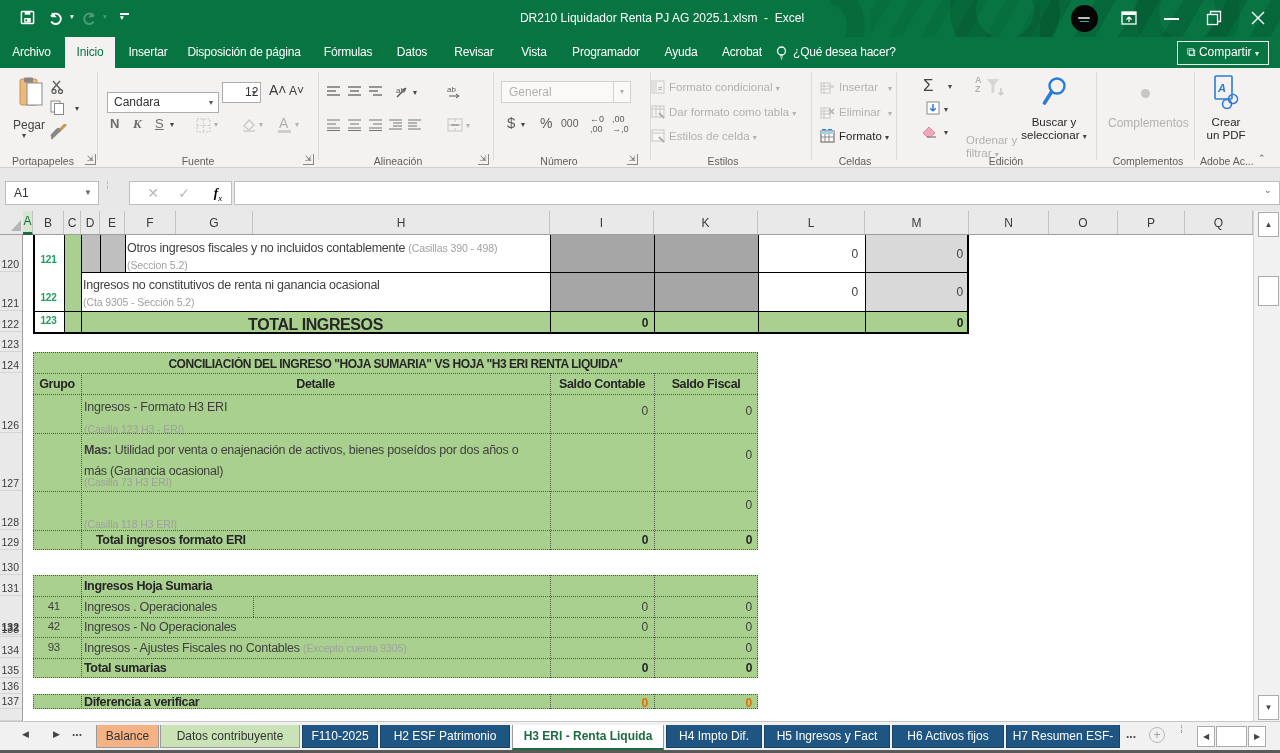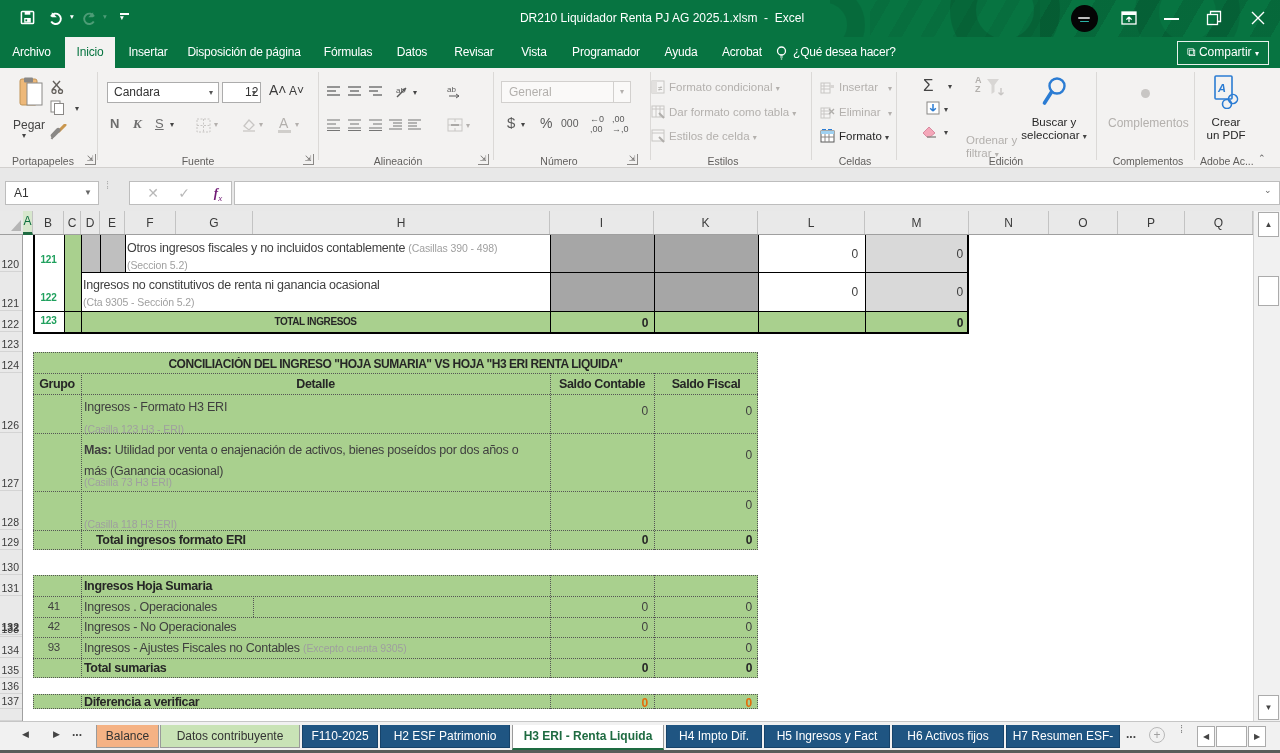--- a/index.html
+++ b/index.html
@@ -152,21 +152,21 @@
   <div class="abs car" style="left:75px;top:36px;">▾</div>
   <svg class="abs" style="left:50px;top:56px" width="17" height="16" viewBox="0 0 17 16">
       <path d="M15 1 L9 7" stroke="#c9964d" stroke-width="3" stroke-linecap="round"></path>
       <path d="M8.2 6.2 L3 11.5" stroke="#8a8886" stroke-width="4.6" stroke-linecap="round"></path>
       <path d="M3.5 12 l-2 3" stroke="#8a8886" stroke-width="2"></path>
     </svg>
   <div class="glabel" style="left:0px;width:86px;">Portapapeles</div>
   <div class="launcher" style="left:85px;">⇲</div>
   <div class="gsep" style="left:97px;"></div>
 
-  <div class="combo" style="left:107px;top:14px;width:112px;height:21px;line-height:19px;padding-left:6px;">Candara<span class="abs" style="right:5px;top:0;font-size:8px;color:#555;">▾</span></div>
+  <div class="combo" style="left:107px;top:24px;width:112px;height:21px;line-height:19px;padding-left:6px;">Candara<span class="abs" style="right:5px;top:0;font-size:8px;color:#555;">▾</span></div>
   <div class="combo" style="left:222px;top:14px;width:39px;height:21px;line-height:19px;padding-left:22px;">12<span class="abs" style="right:4px;top:0;font-size:8px;color:#555;">▾</span></div>
   <div class="rbtxt" style="left:269px;top:14px;font-size:14px;color:#3b3b3b;">A˄</div>
   <div class="rbtxt" style="left:289px;top:16px;font-size:12px;color:#3b3b3b;">A˅</div>
   <div class="rbtxt" style="left:110px;top:48px;font-size:13px;font-weight:bold;color:#6d6d6d;">N</div>
   <div class="rbtxt" style="left:133px;top:48px;font-size:13px;font-style:italic;font-family:'Liberation Serif',serif;font-weight:bold;color:#6d6d6d;">K</div>
   <div class="rbtxt" style="left:155px;top:48px;font-size:13px;text-decoration:underline;color:#6d6d6d;">S</div>
   <div class="abs car" style="left:170px;top:52px;">▾</div>
   <svg class="abs" style="left:196px;top:50px" width="15" height="15" viewBox="0 0 15 15">
       <rect x="1" y="1" width="13" height="13" fill="none" stroke="#c8c6c4" stroke-dasharray="2 1.5"></rect>
       <path d="M1 7.5 h13 M7.5 1 v13" stroke="#c8c6c4" stroke-dasharray="2 1.5"></path>
@@ -320,21 +320,21 @@
   <div class="rbtxt" style="left:1198px;top:48px;width:56px;text-align:center;line-height:13px;color:#262626;">Crear<br>un PDF</div>
   <div class="glabel" style="left:1196px;width:62px;text-align:left;padding-left:4px;">Adobe Ac...</div>
   <div class="abs" style="left:1258px;top:85px;color:#5b5b5b;font-size:9px;">⌃</div>
 </div>
 <div class="abs" id="fbar">
   <div id="namebox">A1<span class="abs" style="right:6px;top:0px;font-size:8px;color:#666;">▼</span></div>
   <div class="abs" style="left:106px;top:14px;color:#b0b0b0;font-size:11px;letter-spacing:0;line-height:7px;">⁞</div>
   <div id="fxbox"></div>
   <div class="abs" style="left:141px;top:13px;width:24px;height:24px;color:#b8b8b8;font-size:14px;text-align:center;line-height:24px;">✕</div>
   <div class="abs" style="left:172px;top:13px;width:24px;height:24px;color:#b8b8b8;font-size:14px;text-align:center;line-height:24px;">✓</div>
-  <div class="abs" style="left:206px;top:13px;width:24px;height:24px;color:#701a75;font-size:13px;font-style:italic;text-align:center;line-height:24px;font-family:'Liberation Serif',serif;"><b>f</b><sub style="font-size:9px;">x</sub></div>
+  <div class="abs" style="left:206px;top:13px;width:24px;height:24px;color:#000000;font-size:13px;font-style:italic;text-align:center;line-height:24px;font-family:'Liberation Serif',serif;"><b>f</b><sub style="font-size:9px;">x</sub></div>
   <div id="fxinput"></div>
   <div class="abs" style="left:1264px;top:17px;color:#666;font-size:9px;">⌄</div>
 </div>
 <div class="abs" id="colhdr">
   <svg class="abs" style="left:10px;top:8px" width="12" height="13" viewBox="0 0 12 13">
       <path d="M11 1 V12 H1 z" fill="#b5b5b5"></path>
     </svg>
   <div class="ch" style="left:23px;width:10px;background:#d7e7cd;color:#0d6e3f;border-bottom:3px solid #1e6b41;height:24px;line-height:21px;">A</div>
   <div class="ch" style="left:33px;width:31px;">B</div>
   <div class="ch" style="left:64px;width:17px;">C</div>
@@ -381,21 +381,21 @@
   <div class="cell gry1" style="left:550px;top:0;width:104px;height:76px;"></div>
   <div class="cell gry1" style="left:654px;top:0;width:104px;height:76px;"></div>
   <div class="cell gry2" style="left:865px;top:0;width:104px;height:76px;"></div>
   <div class="cell grn" style="left:64px;top:76px;width:905px;height:21px;"></div>
 
   <div class="cell gnum" style="left:33px;top:19px;width:31px;">121</div>
   <div class="cell gnum" style="left:33px;top:57px;width:31px;">122</div>
   <div class="cell gnum" style="left:33px;top:80px;width:31px;">123</div>
   <div class="cell" style="left:127px;top:5px;width:420px;line-height:17px;">Otros ingresos fiscales y no incluidos contablemente <span class="note">(Casillas 390 - 498)</span><br><span class="note">(Seccion 5.2)</span></div>
   <div class="cell" style="left:83px;top:42px;width:460px;line-height:17px;">Ingresos no constitutivos de renta ni ganancia ocasional<br><span class="note">(Cta 9305 - Sección 5.2)</span></div>
-  <div class="cell bld ctr" style="left:81px;top:81px;width:469px;font-size:10px;letter-spacing:-0.4px;">TOTAL INGRESOS</div>
+  <div class="cell bld ctr" style="left:81px;top:81px;width:469px;font-size:16px;letter-spacing:-0.4px;">TOTAL INGRESOS</div>
   <div class="cell num" style="left:758px;top:12px;width:107px;font-size:12px;padding-right:7px;">0</div>
   <div class="cell num" style="left:865px;top:12px;width:104px;font-size:12px;">0</div>
   <div class="cell num" style="left:758px;top:50px;width:107px;font-size:12px;padding-right:7px;">0</div>
   <div class="cell num" style="left:865px;top:50px;width:104px;font-size:12px;">0</div>
   <div class="cell num bld" style="left:550px;top:81px;width:104px;font-size:12px;">0</div>
   <div class="cell num bld" style="left:865px;top:81px;width:104px;font-size:12px;">0</div>
 
   <div class="abs" style="left:33px;top:0;width:2px;height:99px;background:#000;"></div>
   <div class="abs" style="left:64px;top:0;width:1px;height:97px;background:#000;"></div>
   <div class="abs" style="left:81px;top:0;width:1px;height:97px;background:#000;"></div>

